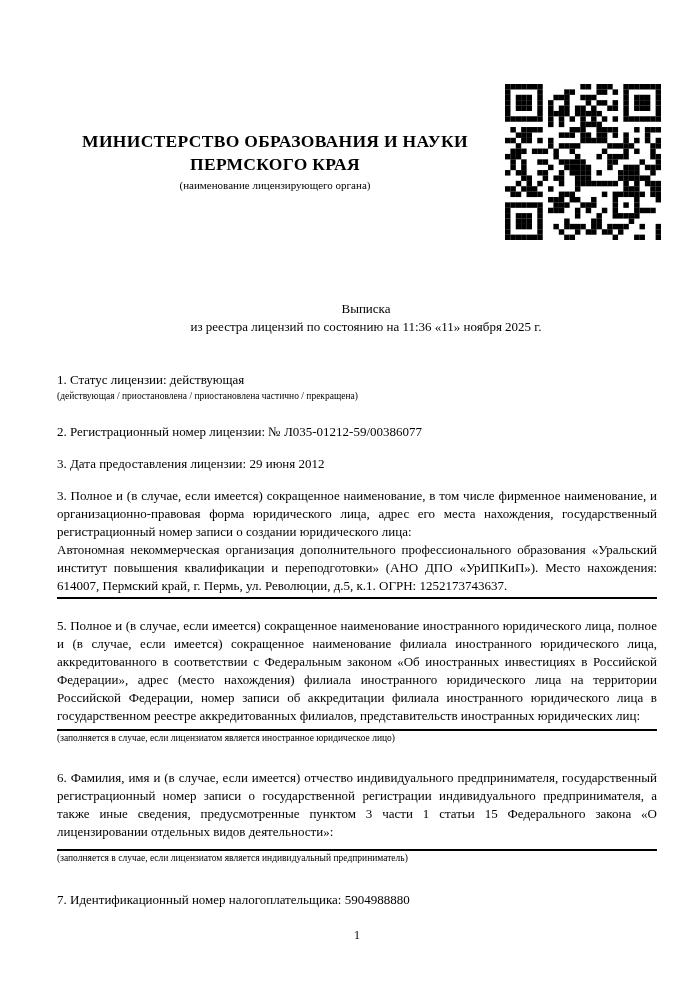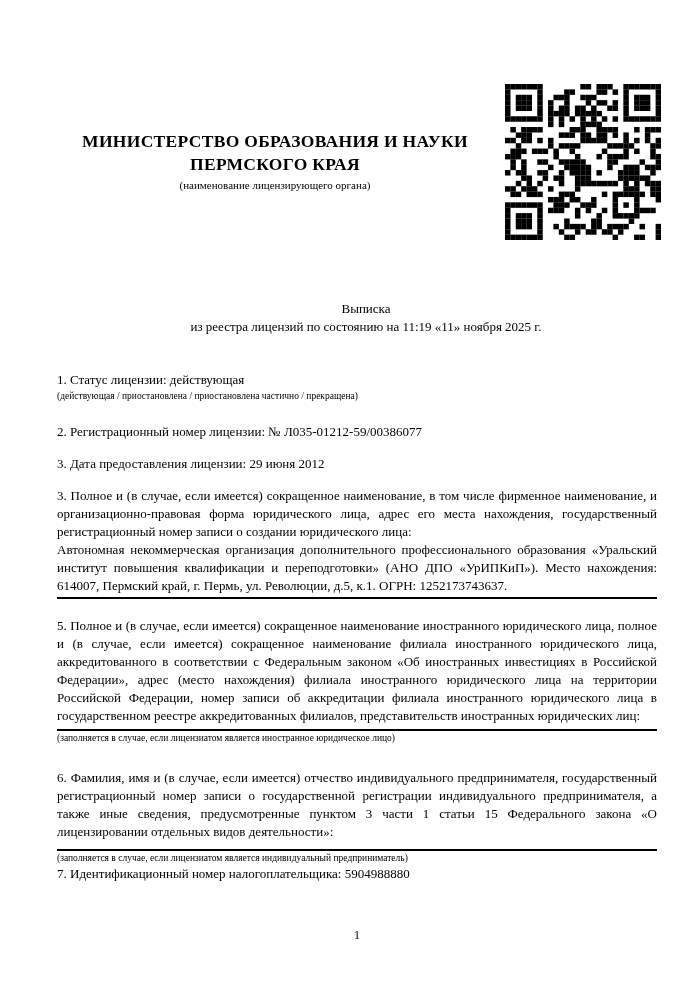--- a/index.html
+++ b/index.html
@@ -65,21 +65,21 @@
   .rule {
     height: 0;
     border-top: 2px solid #000;
     margin-top: 2px;
   }
   .mt6  { margin-top: 6px; }
   .mt14 { margin-top: 14px; }
   .mt18 { margin-top: 18px; }
   .mt20 { margin-top: 20px; }
   .mt24 { margin-top: 24px; }
-  .mt26 { }
+  .mt26 { margin-top: 26px; }
   .mt4  { margin-top: 4px; }
   .mt8  { margin-top: 8px; }
   .page-number {
     position: absolute;
     left: 57px; top: 928px;
     width: 600px;
     text-align: center;
     font-size: 12px;
   }
 </style>
@@ -499,21 +499,21 @@
   <div class="ministry-block">
     <div class="ministry-name">
       <div>МИНИСТЕРСТВО ОБРАЗОВАНИЯ И НАУКИ</div>
       <div>ПЕРМСКОГО КРАЯ</div>
     </div>
     <div class="ministry-caption">(наименование лицензирующего органа)</div>
   </div>
 
   <div class="title-block">
     <div>Выписка</div>
-    <div>из реестра лицензий по состоянию на 11:19 «11» ноября 2025 г.</div>
+    <div>из реестра лицензий по состоянию на 11:36 «11» ноября 2025 г.</div>
   </div>
 
   <div class="body-block">
 
     <p class="item mt6">1. Статус лицензии: действующая</p>
     <div class="note">(действующая / приостановлена / приостановлена частично / прекращена)</div>
 
     <p class="item mt20">2. Регистрационный номер лицензии: № Л035-01212-59/00386077</p>
 
     <p class="item mt14">3. Дата предоставления лицензии: 29 июня 2012</p>

